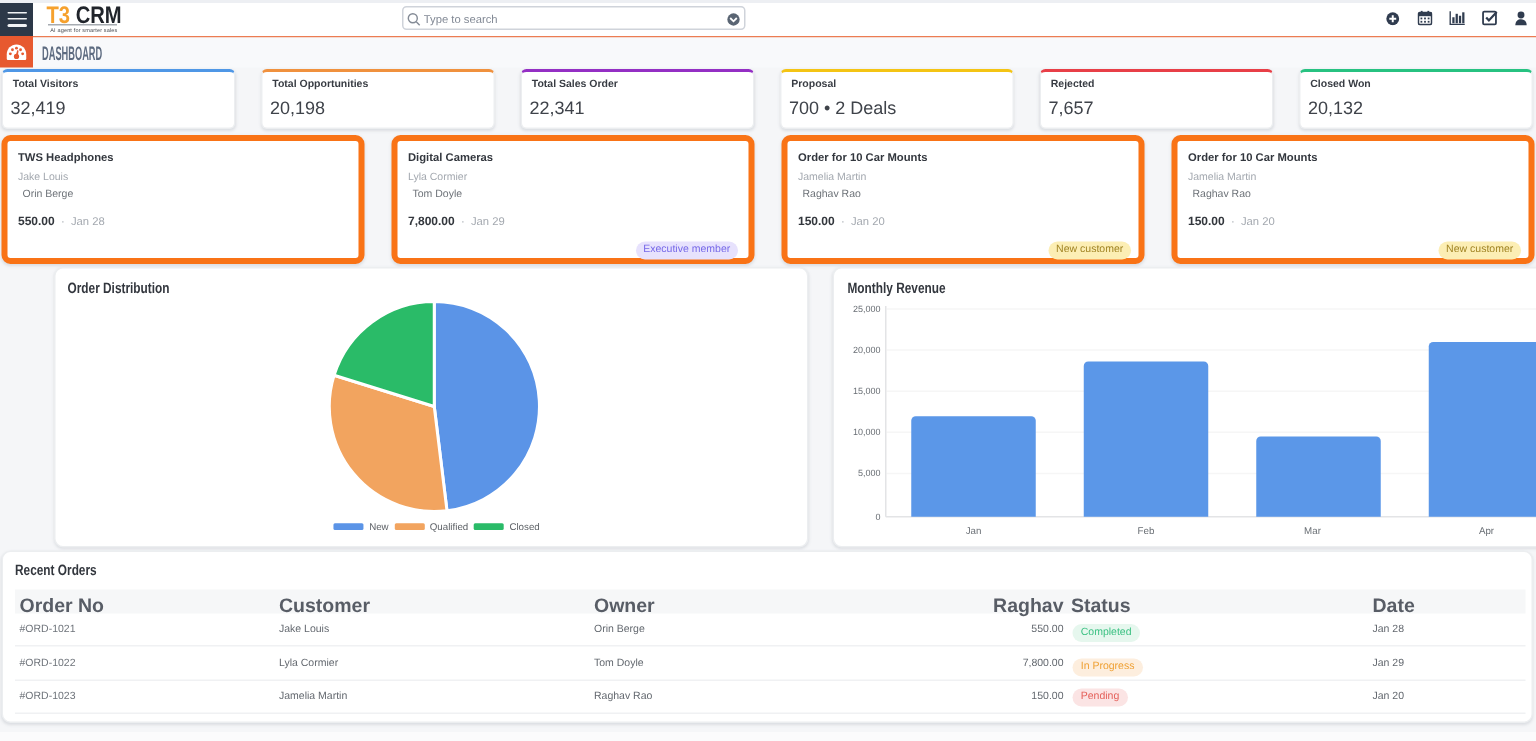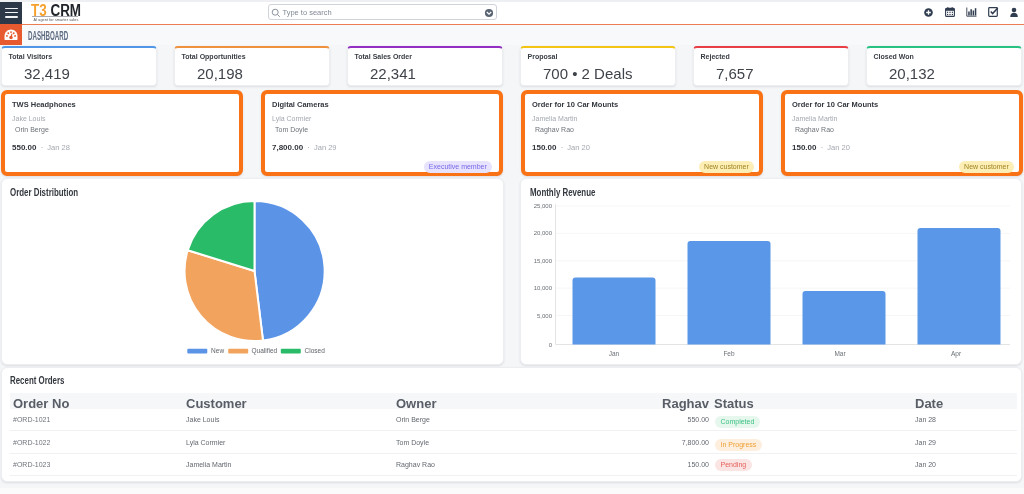--- a/index.html
+++ b/index.html
@@ -17,31 +17,31 @@
 #logosub { left:33.5px; top:18.3px; font-size:3.7px; color:#4b4f55; letter-spacing:0.1px; }
 #search { left:268px; top:4px; width:229px; height:16px; background:#fff; border:1px solid #cfd3da; border-radius:3px; }
 #searchtxt { left:282.5px; top:8.3px; font-size:7.5px; color:#828995; }
 
 #crumbrow { left:0; top:25px; width:1024px; height:20px; background:#f8f9fb; }
 #crumbicon { left:0; top:24px; width:22px; height:21px; background:#e7592f; }
 #dashtxt { left:27.5px; top:28.2px; font-size:13px; font-weight:bold; color:#5d6b80; transform:scaleX(0.475); transform-origin:left top; }
 
 .kpi { top:46px; width:156px; height:39.5px; background:#fff; border:1px solid #eceef0; border-top-width:2px; border-radius:4px; box-shadow:0 1px 2px rgba(160,165,175,0.3); }
 .kpi .t { position:absolute; left:6.5px; top:4.5px; font-size:7px; font-weight:bold; color:#383c43; }
-.kpi .v { position:absolute; left:22px; top:17px; font-size:15px; color:#3f434a; }
+.kpi .v { position:absolute; left:5px; top:17px; font-size:12px; color:#3f434a; }
 
 .oc { top:90px; width:242px; height:85.5px; background:#fff; border:4px solid #f97316; border-radius:6px; box-shadow:0 1px 2px rgba(160,165,175,0.3); }
 .oc .t { position:absolute; left:7px; top:5.5px; font-size:7.5px; font-weight:bold; color:#33373e; }
 .oc .g1 { position:absolute; left:7px; top:20.5px; font-size:7px; color:#a3a8af; }
 .oc .g2 { position:absolute; left:10px; top:32px; font-size:7px; color:#6d7278; }
 .oc .pr { position:absolute; left:7px; top:48.5px; font-size:7.5px; color:#a3a8af; }
 .oc .pr b { color:#32363c; font-size:8px; }
 .badge { position:absolute; font-size:7px; line-height:1.1; padding:2.4px 5.2px; border-radius:7px; }
 
-.chartcard { top:178px; height:186.5px; background:#fff; border:1px solid #eceef0; border-radius:6px; box-shadow:0 1px 2px rgba(160,165,175,0.3); }
+.chartcard { top:178px; height:186.5px; background:#fff; border:1px solid #eceef0; border-radius:6px; box-shadow:0 1px 2px rgba(160,165,175,0.3);margin-left:35px; }
 .ctitle { position:absolute; left:7.5px; top:7.5px; font-size:10px; font-weight:bold; color:#33373e; transform:scaleX(0.79); transform-origin:left top; white-space:nowrap; }
 
 #tcard { left:1px; top:366.5px; width:1021px; height:115.5px; background:#fff; border:1px solid #eceef0; border-radius:6px; box-shadow:0 1px 2px rgba(160,165,175,0.3); }
 #tcard .ctitle { left:8px; top:7px; }
 .thead { position:absolute; left:8px; top:25px; width:1007px; height:16.5px; background:#f6f7f8; }
 .th { position:absolute; top:3px; font-size:13px; font-weight:bold; color:#585d66; }
 .trow { position:absolute; left:8px; width:1007px; height:22px; border-bottom:1px solid #f0f1f3; }
 .td { position:absolute; top:7px; font-size:7px; color:#63686f; }
 .tbadge { position:absolute; font-size:7px; line-height:1.1; padding:2.4px 5.5px; border-radius:7px; }
 </style>

